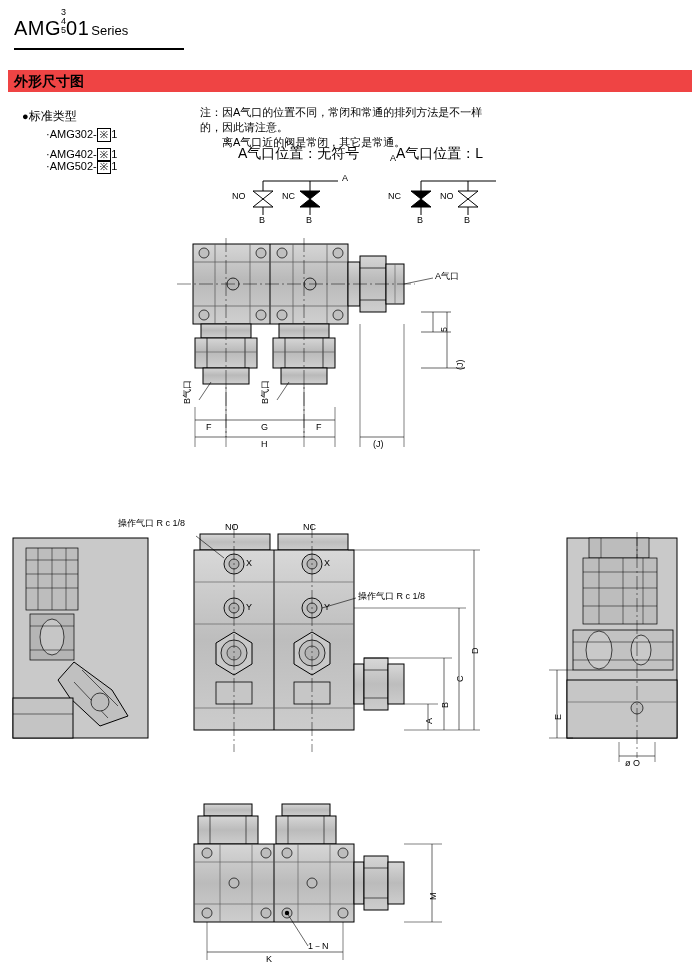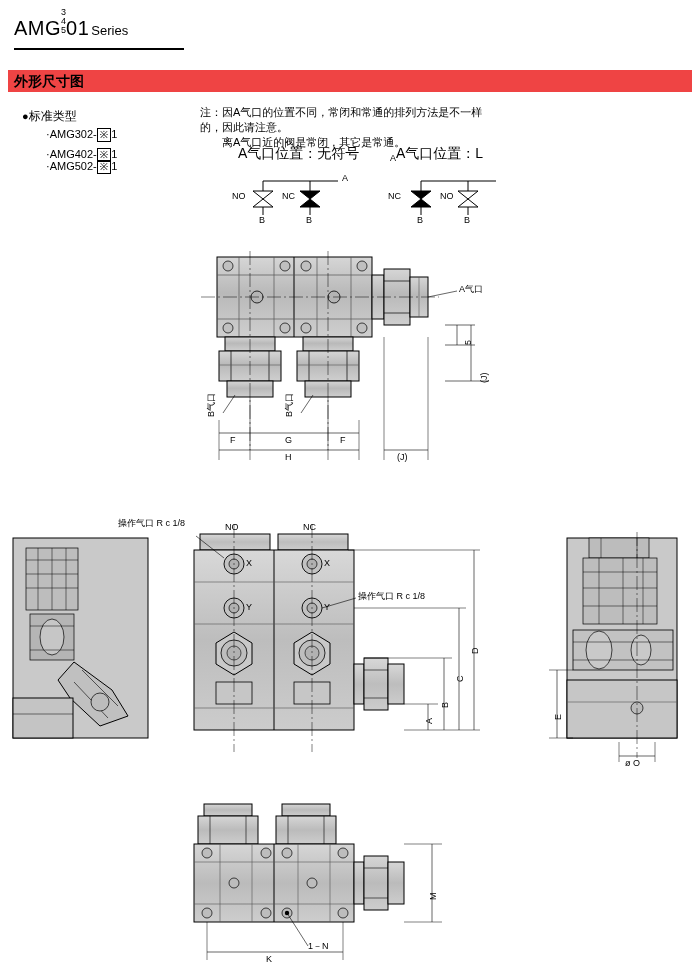--- a/index.html
+++ b/index.html
@@ -127,21 +127,21 @@
         <line x1="72" y1="40" x2="72" y2="48" stroke="#000" stroke-width="1"></line>
       </svg>
       <div class="lbl" style="left:-6px;top:-14px;">A</div>
       <div class="lbl" style="left:-8px;top:24px;">NC</div>
       <div class="lbl" style="left:44px;top:24px;">NO</div>
       <div class="lbl" style="left:21px;top:48px;">B</div>
       <div class="lbl" style="left:68px;top:48px;">B</div>
     </div>
   </div>
 
-  <div class="dwg" style="left:175px;top:245px;width:320px;height:240px;margin-left:24px;">
+  <div class="dwg" style="left:175px;top:232px;width:320px;height:240px;">
     <svg width="320" height="240" viewBox="0 0 320 240">
       <defs>
         <linearGradient id="gmet" x1="0" y1="0" x2="0" y2="1">
           <stop offset="0%" stop-color="#d6d6d6"></stop>
           <stop offset="45%" stop-color="#b9b9b9"></stop>
           <stop offset="100%" stop-color="#cfcfcf"></stop>
         </linearGradient>
       </defs>
 
       <rect x="18" y="12" width="155" height="80" fill="url(#gmet)" stroke="#000" stroke-width="1"></rect>

